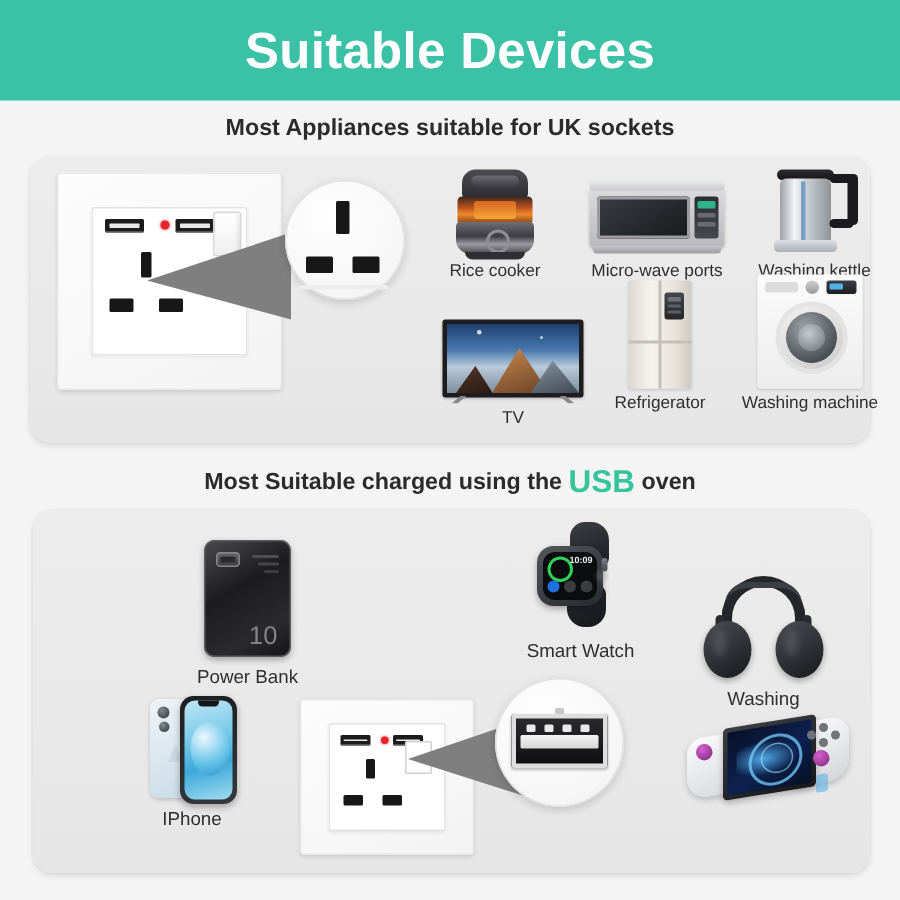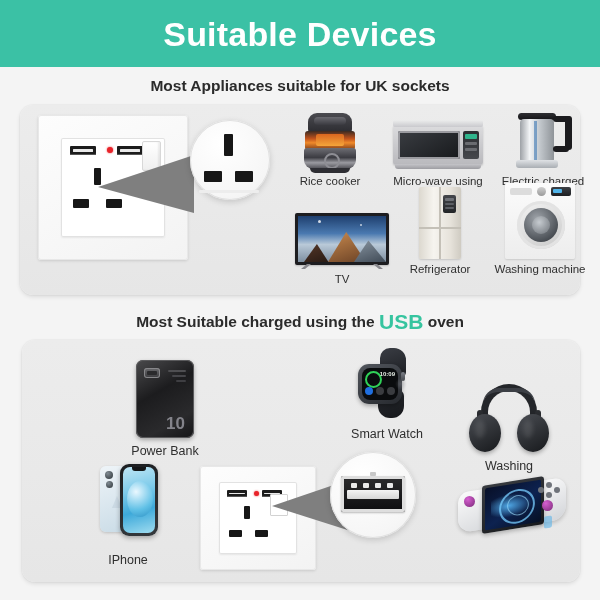--- a/index.html
+++ b/index.html
@@ -151,37 +151,37 @@
         <div class="sh" style="left:5px;top:20px;width:62px;height:28px;border-radius:2px;
              background:linear-gradient(150deg,#3a3d42,#17191c);box-shadow:inset 0 0 0 2px #9b9ba0;"></div>
         <div class="sh" style="left:70px;top:20px;width:16px;height:28px;border-radius:2px;
              background:linear-gradient(180deg,#2b2d31,#46484d);"></div>
         <div class="sh" style="left:72px;top:23px;width:12px;height:5px;background:#2fb48c;border-radius:1px;"></div>
         <div class="sh" style="left:72px;top:31px;width:12px;height:3px;background:#6a6c71;border-radius:1px;"></div>
         <div class="sh" style="left:72px;top:37px;width:12px;height:3px;background:#6a6c71;border-radius:1px;"></div>
         <div class="sh" style="left:2px;top:53px;width:86px;height:5px;border-radius:0 0 3px 3px;
              background:linear-gradient(180deg,#c4c4c8,#9d9da2);"></div>
       </div>
-      <div class="cap">Micro-wave using</div>
+      <div class="cap">Micro-wave ports</div>
     </div>
 
     <div class="tile" style="left:478px;top:2px;width:90px;">
       <div class="art" style="width:66px;height:66px;position:relative;">
         <div class="sh" style="left:8px;top:6px;width:38px;height:7px;border-radius:4px;
              background:linear-gradient(180deg,#2e2e32,#141417);"></div>
         <div class="sh" style="left:10px;top:12px;width:34px;height:44px;border-radius:4px;
              background:linear-gradient(90deg,#9da1a6,#f2f4f6 28%,#c7ccd1 55%,#8e9398);"></div>
         <div class="sh" style="left:24px;top:14px;width:3px;height:40px;background:#2f6fb0;opacity:.55;"></div>
         <div class="sh" style="left:43px;top:9px;width:18px;height:6px;border-radius:3px;background:#1b1b1e;"></div>
         <div class="sh" style="left:55px;top:9px;width:7px;height:34px;border-radius:3px;background:#1b1b1e;"></div>
         <div class="sh" style="left:43px;top:39px;width:16px;height:6px;border-radius:3px;background:#1b1b1e;"></div>
         <div class="sh" style="left:6px;top:53px;width:42px;height:8px;border-radius:3px;
              background:linear-gradient(180deg,#dfe2e5,#a9aeb3);"></div>
       </div>
-      <div class="cap">Electric charged</div>
+      <div class="cap">Washing kettle</div>
     </div>
 
     <div class="tile" style="left:272px;top:108px;width:100px;">
       <div class="art" style="width:94px;height:58px;position:relative;">
         <div class="sh" style="left:0;top:0;width:94px;height:52px;border-radius:2px;
              background:#1d1d20;box-shadow:0 1px 2px rgba(0,0,0,.2);"></div>
         <div class="sh" style="left:3px;top:3px;width:88px;height:46px;overflow:hidden;
              background:linear-gradient(180deg,#1e3f6e 0%,#4a79b0 38%,#b9c9d8 62%,#7e8fa0 100%);">
           <div class="sh" style="left:6px;top:24px;width:34px;height:22px;
                background:linear-gradient(160deg,#5b3a2a,#231812);clip-path:polygon(0 100%,38% 18%,72% 100%);"></div>
@@ -250,21 +250,21 @@
       <div class="art" style="width:58px;height:80px;position:relative;">
         <div class="sh" style="left:0;top:0;width:58px;height:78px;border-radius:7px;
              background:linear-gradient(150deg,#4a4a4c,#1c1c1e 40%,#2a2a2c 75%,#141416);
              box-shadow:0 2px 4px rgba(0,0,0,.3), inset 0 0 0 1px #5a5a5c;"></div>
         <div class="sh" style="left:8px;top:8px;width:16px;height:10px;border-radius:3px;
              background:linear-gradient(180deg,#6b6b6e,#3a3a3d);box-shadow:inset 0 0 0 1px #87878a;"></div>
         <div class="sh" style="left:11px;top:11px;width:10px;height:4px;background:#2a2a2c;border-radius:1px;"></div>
         <div class="sh" style="right:8px;top:10px;width:18px;height:2px;background:#4e4e51;border-radius:1px;"></div>
         <div class="sh" style="right:8px;top:15px;width:14px;height:2px;background:#46464a;border-radius:1px;"></div>
         <div class="sh" style="right:8px;top:20px;width:10px;height:2px;background:#3e3e42;border-radius:1px;"></div>
-        <div style="position:absolute;right:9px;bottom:8px;color:#83838a;font-size:17px;font-weight:bold;
+        <div style="position:absolute;right:9px;bottom:8px;color:#83838a;font-size:17px;font-weight:normal;
              line-height:1;">10</div>
       </div>
       <div class="cap" style="font-size:12.5px;margin-top:5px;">Power Bank</div>
     </div>
 
 
     <div class="tile" style="left:310px;top:6px;width:110px;">
       <div class="art" style="width:74px;height:74px;position:relative;">
         <div class="sh" style="left:30px;top:2px;width:26px;height:30px;border-radius:10px 12px 6px 6px;
              background:linear-gradient(160deg,#3a3d44,#1b1d21);"></div>
@@ -321,21 +321,21 @@
              background:#9fb4c2;clip-path:polygon(50% 0,100% 100%,0 100%);"></div>
         <div class="sh" style="left:26px;top:2px;width:38px;height:72px;border-radius:9px;
              background:linear-gradient(160deg,#1b1d20,#35393d);box-shadow:0 2px 5px rgba(0,0,0,.3);"></div>
         <div class="sh" style="left:29px;top:5px;width:32px;height:66px;border-radius:7px;overflow:hidden;
              background:linear-gradient(165deg,#bfe6f5 0%,#7fcbea 35%,#3da9da 65%,#9fdcf0 100%);">
           <div class="sh" style="left:4px;top:14px;width:26px;height:36px;border-radius:50%;
                background:radial-gradient(circle at 35% 30%,#eaf8ff,#5fc0e6 60%,#2d90c4);"></div>
         </div>
         <div class="sh" style="left:38px;top:5px;width:14px;height:4px;border-radius:0 0 3px 3px;background:#141618;"></div>
       </div>
-      <div class="cap" style="font-size:12.5px;margin-top:16px;">IPhone</div>
+      <div class="cap" style="font-size:12.5px;margin-top:2px;">IPhone</div>
     </div>
 
     <div class="sh" style="left:178px;top:126px;width:116px;height:104px;">
       <div class="plate" style="left:0;top:0;width:116px;height:104px;"></div>
       <div class="plate-inner" style="left:19px;top:16px;width:78px;height:72px;"></div>
       <div class="usb-slot" style="left:27px;top:24px;width:20px;height:7px;"></div>
       <div class="usb-slot" style="left:62px;top:24px;width:20px;height:7px;"></div>
       <div class="led" style="left:54px;top:25px;width:5px;height:5px;"></div>
       <div class="pin-top" style="left:44px;top:40px;width:6px;height:13px;"></div>
       <div class="pin-b" style="left:29px;top:64px;width:13px;height:7px;"></div>

